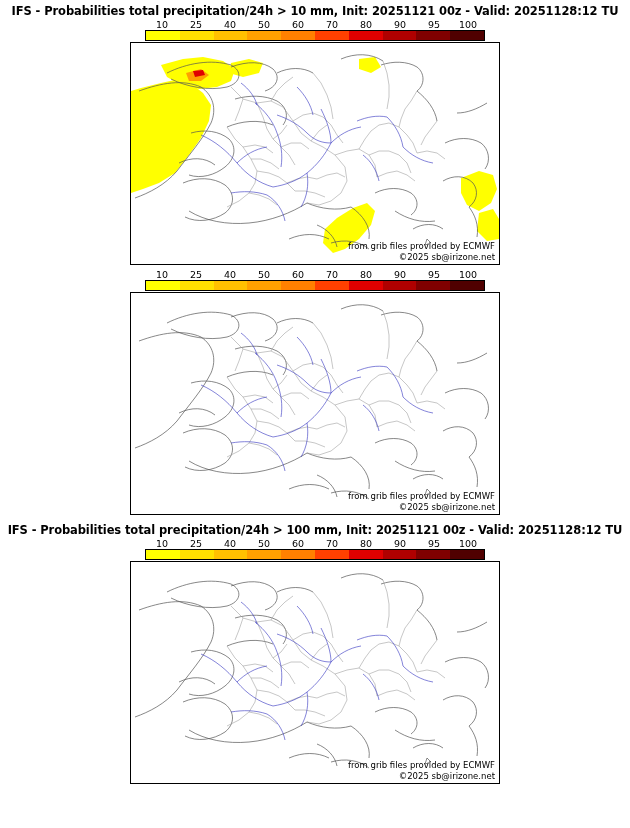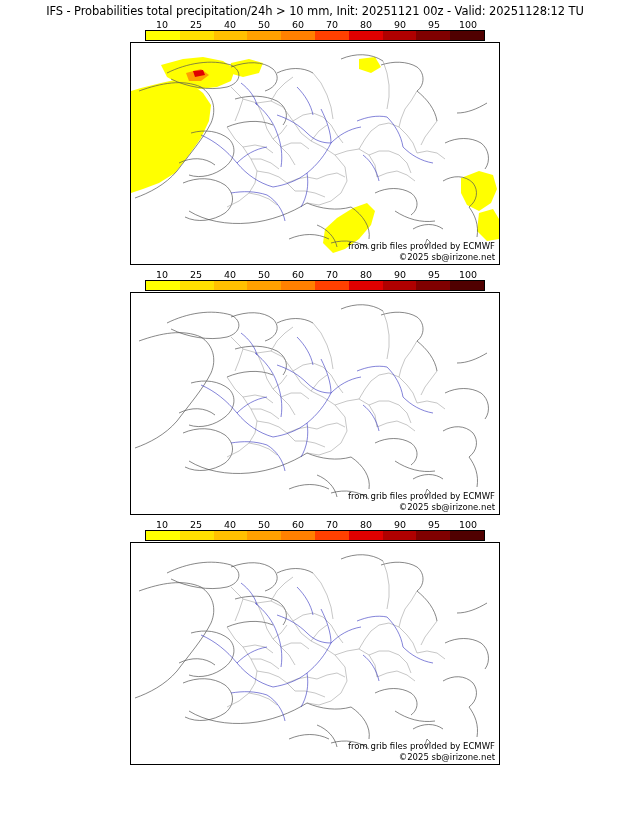--- a/index.html
+++ b/index.html
@@ -17,20 +17,21 @@
     position: relative;
     width: 630px;
   }
   .panel-title {
     font-size: 11.5px;
     color: #000;
     text-align: center;
     padding: 4px 0 1px 0;
     white-space: nowrap;
     letter-spacing: -0.1px;
+    font-weight: bold;
   }
   .legend {
     position: relative;
     width: 340px;
     margin: 0 auto;
     height: 22px;
   }
   .legend-ticks {
     position: relative;
     height: 11px;
@@ -314,20 +315,21 @@
       </g>
     </svg>
     <div class="credit line1">from grib files provided by ECMWF</div>
     <div class="credit line2">©2025 sb@irizone.net</div>
   </div>
 </div>
 
 <div class="sep"></div>
 
 <div class="panel">
+  <div class="panel-title">IFS - Probabilities total precipitation/24h &gt; 100 mm, Init: 20251121 00z - Valid: 20251128:12 TU</div>
   <div class="legend">
     <div class="legend-ticks">
       <span style="left:17px">10</span>
       <span style="left:51px">25</span>
       <span style="left:85px">40</span>
       <span style="left:119px">50</span>
       <span style="left:153px">60</span>
       <span style="left:187px">70</span>
       <span style="left:221px">80</span>
       <span style="left:255px">90</span>

